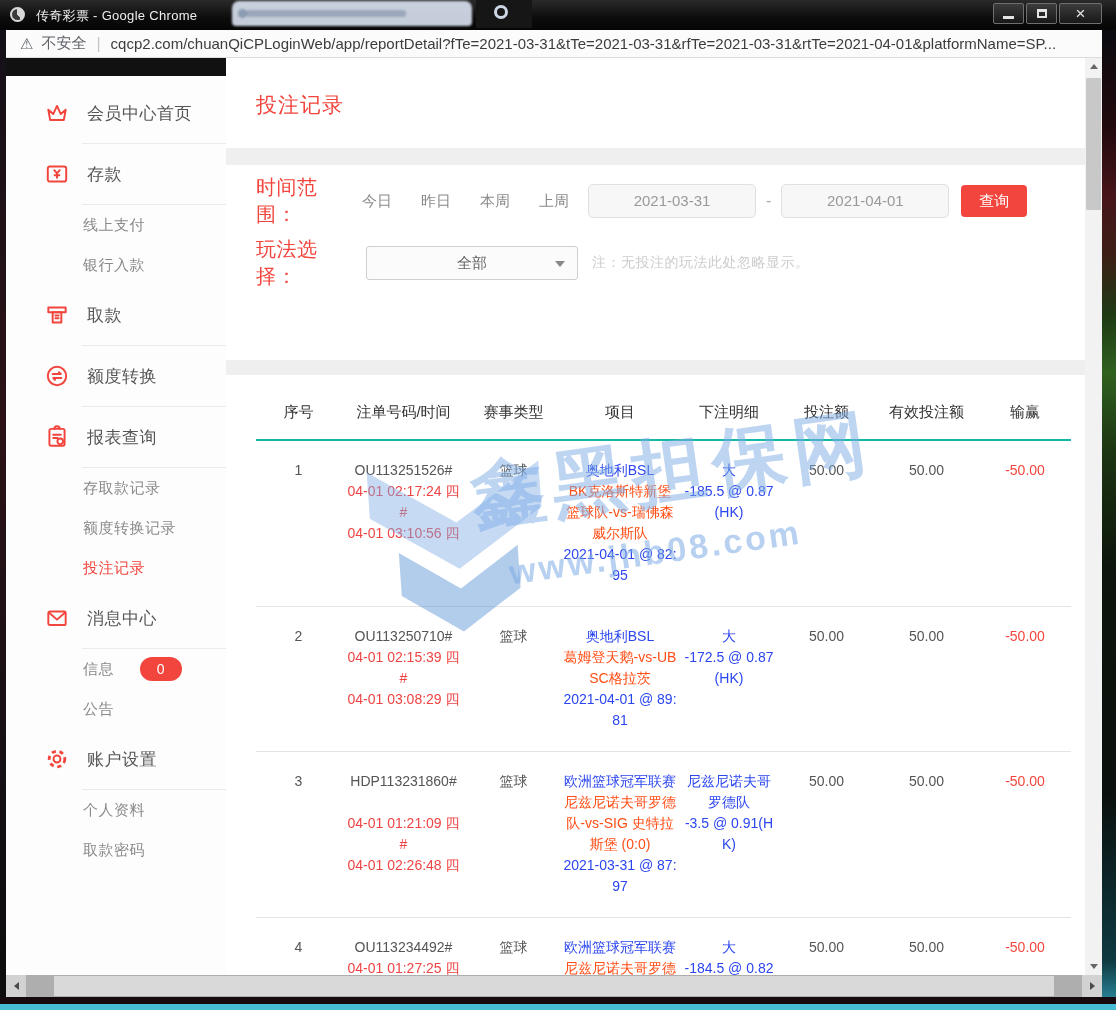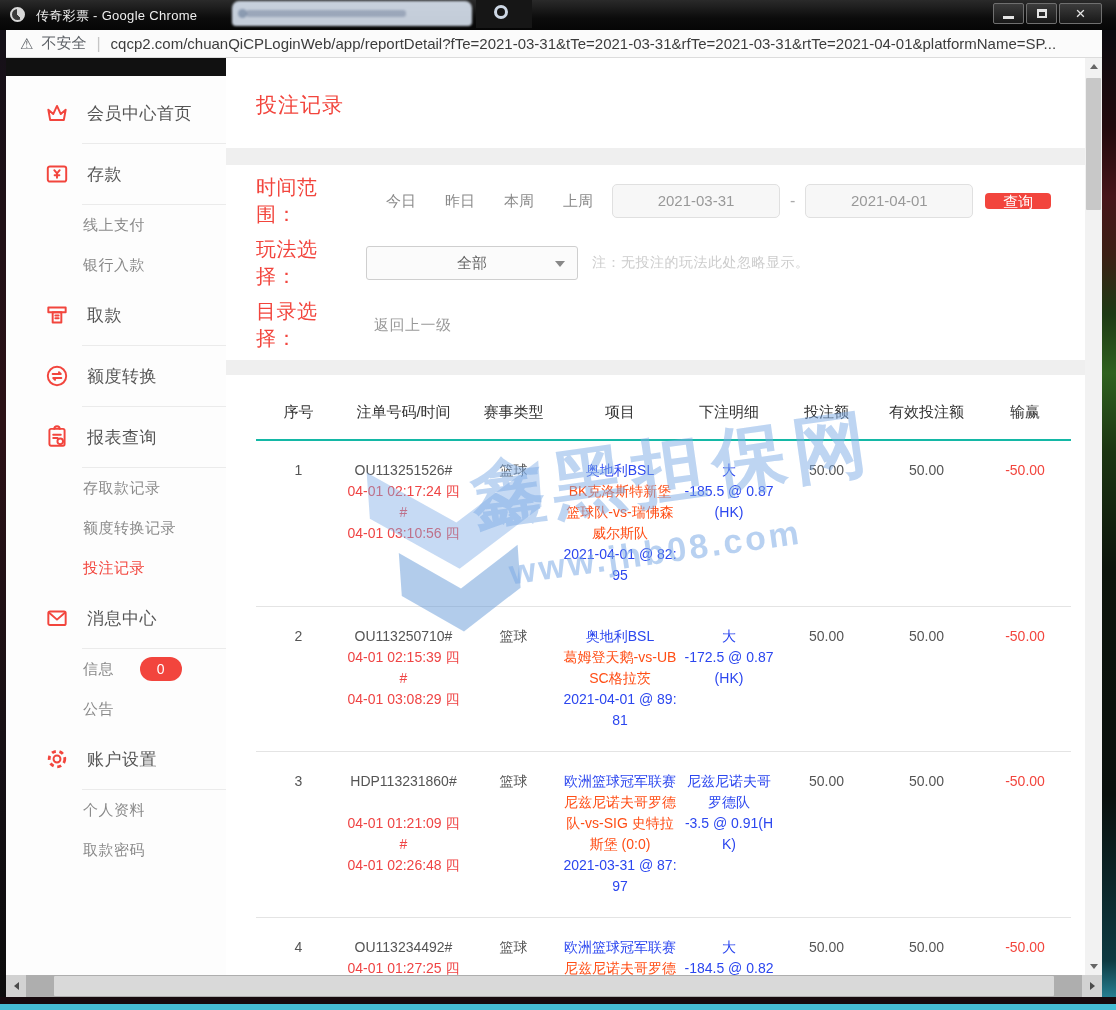--- a/index.html
+++ b/index.html
@@ -77,27 +77,27 @@
            border-radius:13px; display:flex; align-items:center; justify-content:center; font-size:14px; }
 
   
   .content { position:absolute; left:226px; top:58px; width:859px; height:917px; background:#efefef; }
   .card { background:#fff; }
   .title-card { height:90px; padding:33px 0 0 30px; }
   .page-title { color:#f2453d; font-size:21px; font-weight:400; letter-spacing:1px; }
   .filter-card { margin-top:17px; height:195px; padding-top:19px; }
   .f-row { display:flex; align-items:center; margin:0 0 28px 30px; height:34px; }
   .f-label { color:#f2453d; font-size:20px; font-weight:normal; width:96px; letter-spacing:.5px; }
-  .quick { display:flex; gap:29px; margin-left:34px; }
+  .quick { display:flex; gap:29px; margin-left:10px; }
   .quick span { color:#8a8a8a; font-size:15px; cursor:pointer; }
   .date-box { width:168px; height:34px; margin-left:19px; background:#f7f7f7; border:1px solid #e0e0e0;
               border-radius:5px; color:#999; font-size:15px; text-align:center; line-height:32px; }
   .dash { color:#aaa; margin:0 10px; }
   .date-box.second { margin-left:0; }
-  .search-btn { width:66px; height:16px; margin-left:12px; background:#f2453d; border:none; border-radius:4px;
+  .search-btn { width:66px; height:32px; margin-left:12px; background:#f2453d; border:none; border-radius:4px;
                 color:#fff; font-size:15px; cursor:pointer; font-family:inherit; }
   .select-box { position:relative; width:212px; height:34px; margin-left:14px; background:#fbfbfb;
                 border:1px solid #cfcfcf; border-radius:3px; color:#666; font-size:15px;
                 text-align:center; line-height:32px; cursor:pointer; }
   .select-arrow { position:absolute; right:12px; top:14px; width:0; height:0;
                   border-left:5px solid transparent; border-right:5px solid transparent; border-top:6px solid #888; }
   .f-note { color:#ccc; font-size:14px; margin-left:14px; letter-spacing:.5px; }
   .dir-link { color:#999; font-size:15px; margin-left:22px; cursor:pointer; letter-spacing:.5px; }
 
   
@@ -258,24 +258,20 @@
         <div class="date-box second">2021-04-01</div>
         <button class="search-btn">查询</button>
       </div>
       <div class="f-row">
         <span class="f-label">玩法选择：</span>
         <div class="select-box">
           <span>全部</span>
           <span class="select-arrow"></span>
         </div>
         <span class="f-note">注：无投注的玩法此处忽略显示。</span>
-      </div>
-      <div class="f-row">
-        <span class="f-label">目录选择：</span>
-        <span class="dir-link">返回上一级</span>
       </div>
     </div>
 
     <div class="card table-card">
 
       <svg class="wm wm-logo" viewBox="0 0 120 130">
         <path d="M8 8 L60 42 L112 8 L112 36 L60 70 L8 36 Z" fill="rgba(125,172,230,0.55)"></path>
         <path d="M24 58 L60 82 L96 58 L96 84 L60 108 L24 84 Z" fill="rgba(95,150,215,0.6)"></path>
       </svg>
       <div class="wm wm-text">鑫黑担保网</div>

